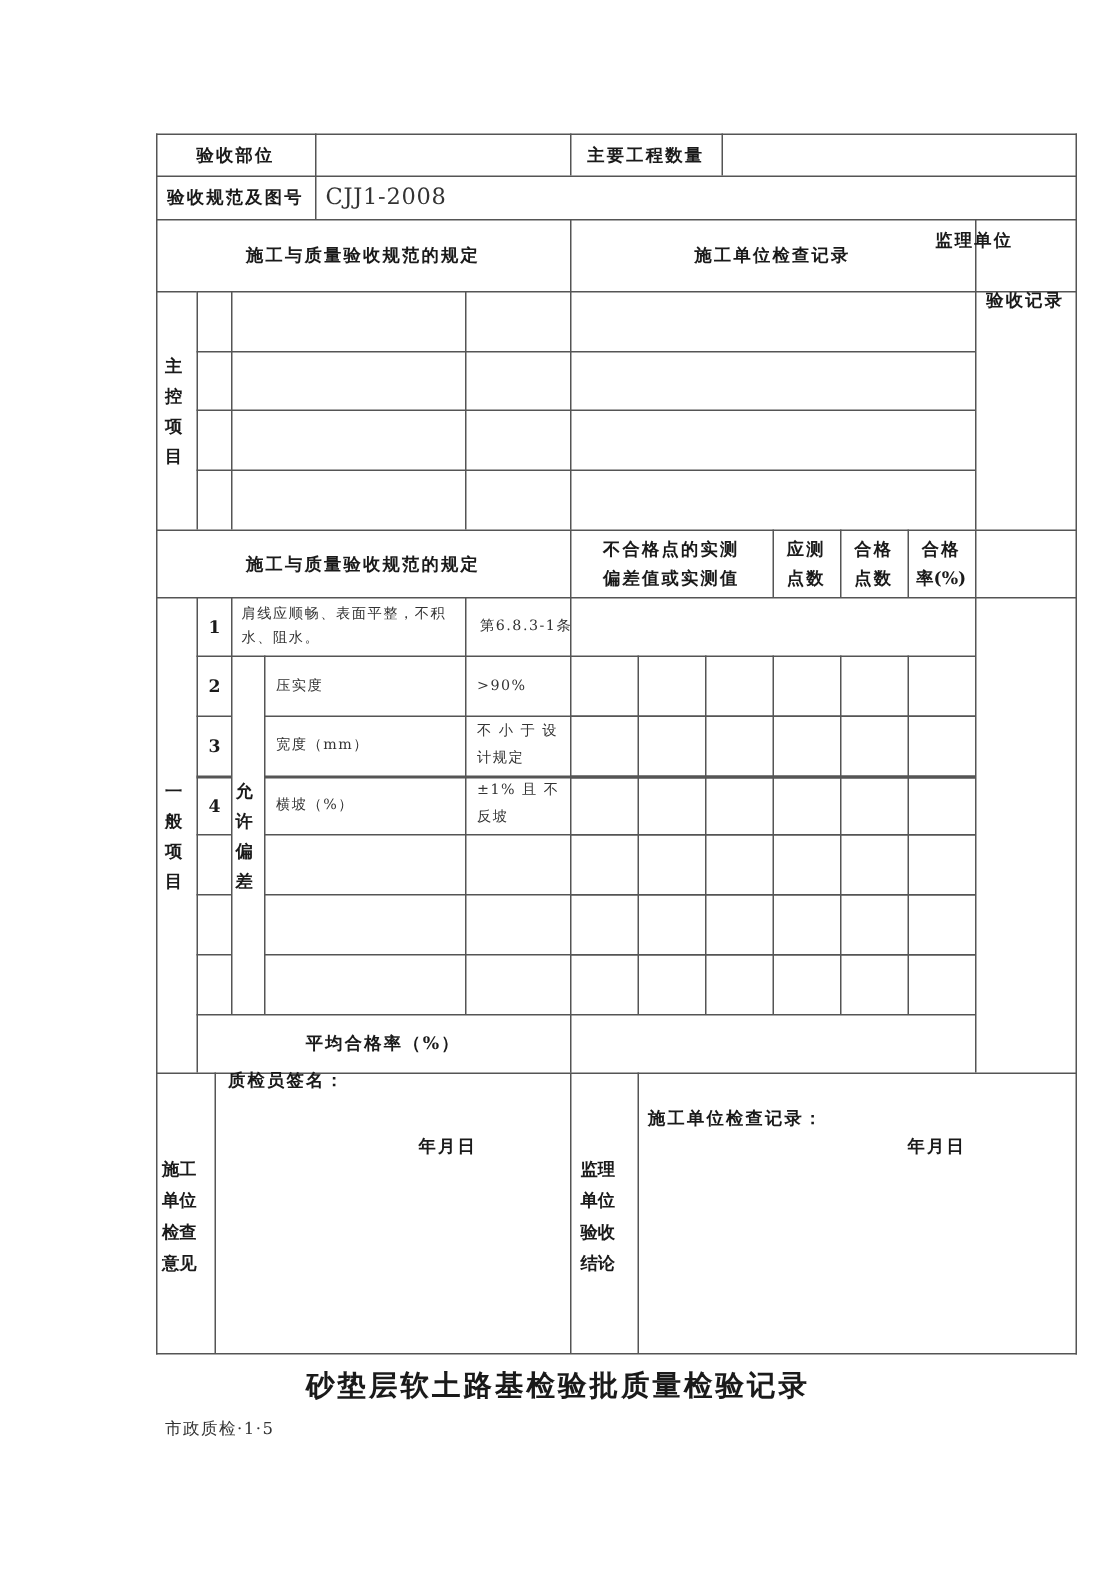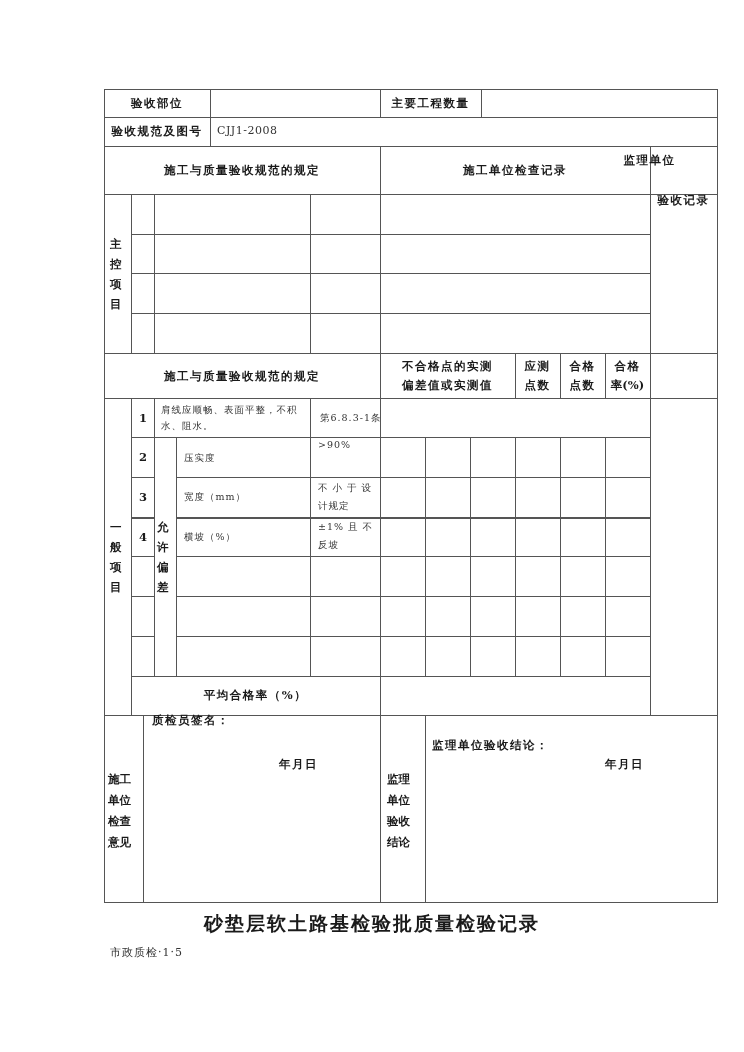--- a/index.html
+++ b/index.html
@@ -84,21 +84,21 @@
   <div class="t b c" style="left:104px;top:96px;width:106px;">验收部位</div>
   <div class="cell" style="left:211px;top:90px;width:169px;height:27px;">
       <span class="t" style="left:6px;top:6px;"></span>
     </div>
   <div class="t b c" style="left:380px;top:96px;width:101px;">主要工程数量</div>
   <div class="cell" style="left:482px;top:90px;width:235px;height:27px;">
       <span class="t" style="left:6px;top:6px;"></span>
     </div>
 
   <div class="t b c" style="left:104px;top:124px;width:106px;">验收规范及图号</div>
-  <div class="t" style="left:217px;top:124px;font-size:11px;color:#333;letter-spacing:0.5px;">CJJ1-2008</div>
+  <div class="t" style="left:217px;top:124px;font-size:15px;color:#333;letter-spacing:0.5px;">CJJ1-2008</div>
 
   <div class="t b c" style="left:104px;top:163px;width:276px;">施工与质量验收规范的规定</div>
   <div class="t b c" style="left:380px;top:163px;width:270px;">施工单位检查记录</div>
   <div class="t b c" style="left:616px;top:153px;width:67px;">监理单位</div>
   <div class="t b c" style="left:650px;top:173px;width:67px;margin-top:20px;">验收记录</div>
 
   <div class="vert" style="left:110px;top:234px;">主控项目</div>
 
   <div class="cell" style="left:155px;top:195px;width:155px;height:39px;"></div>
   <div class="cell" style="left:381px;top:195px;width:269px;height:39px;"></div>
@@ -126,21 +126,21 @@
   <div class="num" style="left:132px;top:411px;">1</div>
   <div class="num" style="left:132px;top:450px;">2</div>
   <div class="num" style="left:132px;top:490px;">3</div>
   <div class="num" style="left:132px;top:530px;">4</div>
 
   <div class="t s" style="left:161px;top:403px;">肩线应顺畅、表面平整，不积</div>
   <div class="t s" style="left:161px;top:419px;">水、阻水。</div>
   <div class="t s" style="left:320px;top:411px;">第6.8.3-1条</div>
 
   <div class="t s" style="left:184px;top:451px;">压实度</div>
-  <div class="t s" style="left:318px;top:438px;">&gt;90%</div>
+  <div class="t s" style="left:318px;top:451px;">&gt;90%</div>
 
   <div class="t s" style="left:184px;top:490px;">宽度（mm）</div>
   <div class="t s" style="left:318px;top:481px;">不 小 于 设</div>
   <div class="t s" style="left:318px;top:499px;">计规定</div>
 
   <div class="t s" style="left:184px;top:530px;">横坡（%）</div>
   <div class="t s" style="left:318px;top:520px;">±1% 且 不</div>
   <div class="t s" style="left:318px;top:538px;">反坡</div>
 
   <div class="cell" style="left:381px;top:399px;width:269px;height:38px;"></div>
@@ -164,19 +164,19 @@
   <div class="cell" style="left:381px;top:677px;width:269px;height:38px;">
       <span class="t" style="left:6px;top:12px;"></span>
     </div>
 
   <div class="vert" style="left:108px;top:769px;width:34px;line-height:21px;">施工单位检查意见</div>
   <div class="t b" style="left:152px;top:713px;">质检员签名：</div>
   <div class="t b" style="left:279px;top:757px;">年月日</div>
   <div class="cell" style="left:144px;top:716px;width:236px;height:186px;"></div>
 
   <div class="vert" style="left:387px;top:769px;width:34px;line-height:21px;">监理单位验收结论</div>
-  <div class="t b" style="left:432px;top:738px;">监理单位验收结论：</div>
+  <div class="t b" style="left:432px;top:738px;">施工单位检查记录：</div>
   <div class="t b" style="left:605px;top:757px;">年月日</div>
   <div class="cell" style="left:426px;top:716px;width:291px;height:186px;"></div>
 
   <div class="title">砂垫层软土路基检验批质量检验记录</div>
   <div class="footer">市政质检·1·5</div>
 </div>
 
 </body></html>

